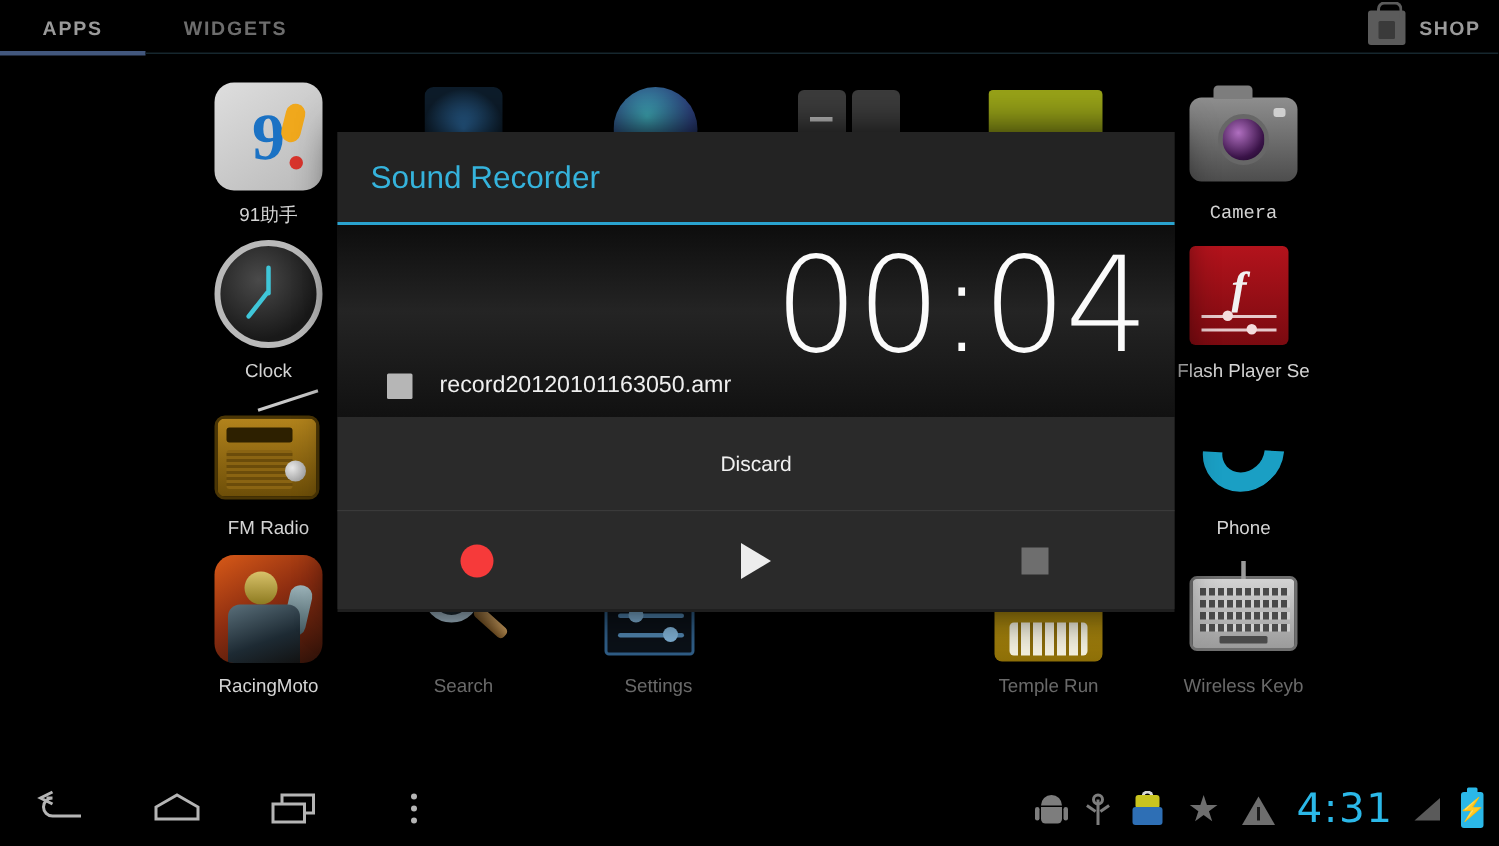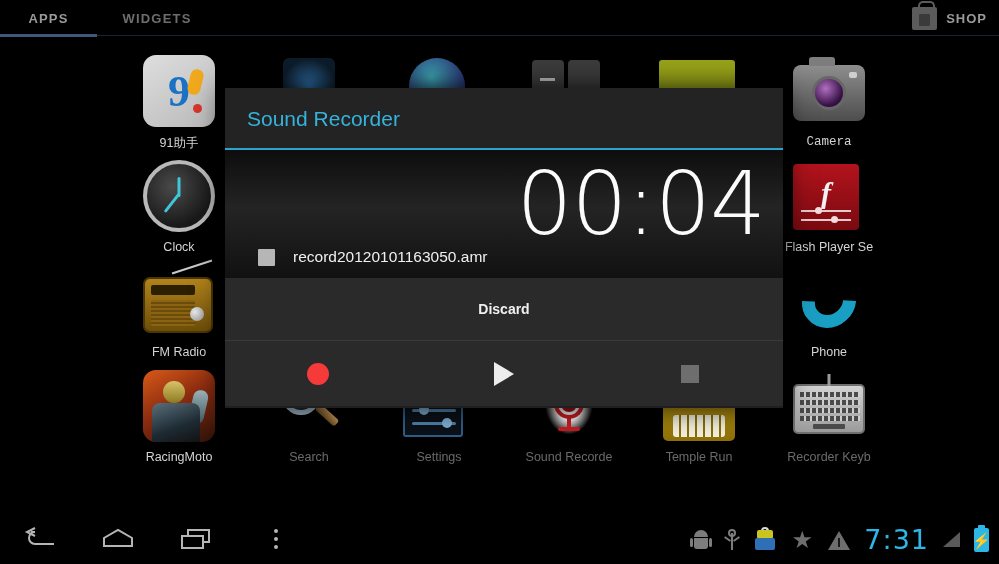--- a/index.html
+++ b/index.html
@@ -195,21 +195,21 @@
     display: flex; align-items: center; gap: 18px;
   }
   #file-icon { width: 17px; height: 17px; background: #b6b6b6; border-radius: 1px; }
   #file-name { font-size: 15.5px; color: #efefef; }
   #dlg-actions {
     position: relative; height: 63px; display: flex; background: #2a2a2a;
     border-bottom: 1px solid #3a3a3a;
   }
   .act {
     flex: 1; display: flex; align-items: center; justify-content: center;
-    font-size: 14px; font-weight: bold; color: #f0f0f0;
+    font-size: 14px; font-weight: normal; color: #f0f0f0;
   }
   #dlg-transport {
     position: relative; height: 65px; display: flex; background: #2a2a2a;
   }
   .tr { flex: 1; display: flex; align-items: center; justify-content: center; }
   .tr-record { width: 22px; height: 22px; border-radius: 50%; background: #f63a3a; }
   .tr-play {
     width: 0; height: 0; border-left: 20px solid #ededed;
     border-top: 12px solid transparent; border-bottom: 12px solid transparent;
   }
@@ -384,32 +384,20 @@
             <span class="sl s2"></span>
             <span class="sl s3"></span>
           <span class="kb k1"></span>
             <span class="kb k2"></span>
             <span class="kb k3"></span>
           </div>
       </div>
       <div class="alabel">Settings</div>
     </div>
 
-    <div class="app dim" style="left:514px;top:334px;">
-      <div class="ibox">
-        <div class="ic-rec">
-            <span class="halo"></span>
-            <span class="mic"></span>
-            <span class="arc"></span>
-            <span class="st"></span>
-            <span class="bs"></span>
-          </div>
-      </div>
-      <div class="alabel">Sound Recorde</div>
-    </div>
 
     <div class="app dim" style="left:644px;top:334px;justify-content:space-between;">
       <div class="ibox">
         <div class="ic-temple">
             <span class="eye e1"></span>
             <span class="eye e2"></span>
             <span class="mouth"></span>
           </div>
       </div>
       <div class="alabel">Temple Run</div>
@@ -419,21 +407,21 @@
       <div class="ibox">
         <div class="ic-kb">
             <span class="stem"></span>
             <span class="row r1"></span>
             <span class="row r2"></span>
           <span class="row r3"></span>
             <span class="row r4"></span>
             <span class="sp"></span>
           </div>
       </div>
-      <div class="alabel">Recorder Keyb</div>
+      <div class="alabel">Wireless Keyb</div>
     </div>
   </div>
 
   <div id="dialog">
 
     <div id="dlg-title">
       <span>Sound Recorder</span>
       <div id="dlg-title-rule"></div>
     </div>
 
@@ -508,21 +496,21 @@
       <span class="sicon toolbox">
         <span class="hl"></span>
           <span class="lid"></span>
           <span class="box"></span>
       </span>
       <span class="star">★</span>
       <span class="sicon warn">
         <span class="t"></span>
           <span class="b"></span>
       </span>
-      <span id="time-text">7:31</span>
+      <span id="time-text">4:31</span>
       <span class="signal"></span>
       <span class="batt">
         <span class="bolt">⚡</span>
       </span>
     </div>
   </div>
 
 </div>
 
 </body></html>

